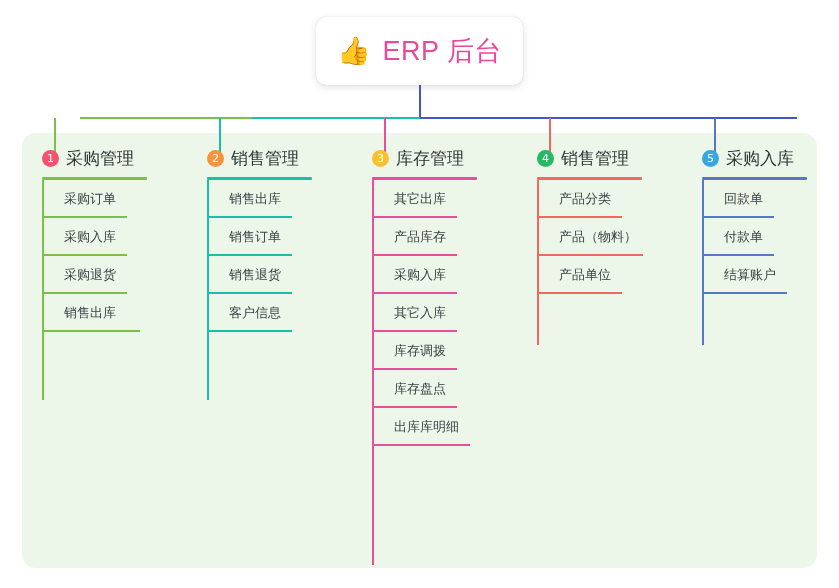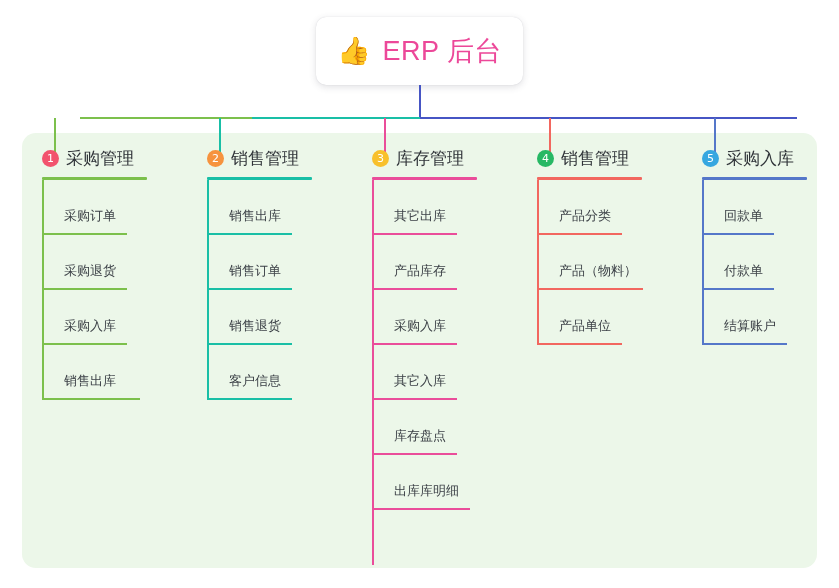--- a/index.html
+++ b/index.html
@@ -115,21 +115,21 @@
     margin-top: 0px;
   }
   .spine {
     position: absolute;
     left: 0px;
     top: 0;
     width: 2px;
   }
   .leaf {
     position: relative;
-    height: 55px;
+    height: 38px;
     box-sizing: border-box;
   }
   .leaf-label {
     position: absolute;
     left: 22px;
     bottom: 10px;
     font-size: 13px;
     color: #3c4147;
     white-space: nowrap;
   }
@@ -171,28 +171,28 @@
         <span class="col-title">采购管理</span>
       </div>
       <div class="col-rule" style="width: 105px; background: rgb(124, 192, 76);"></div>
       <div class="leaves">
         <div class="spine" style="background: rgb(124, 192, 76); height: 220px;"></div>
         <div class="leaf">
           <span class="leaf-label">采购订单</span>
           <div class="leaf-rule" style="width: 85px; background: rgb(124, 192, 76);"></div>
         </div>
         <div class="leaf">
+          <span class="leaf-label">采购入库</span>
+          <div class="leaf-rule" style="width: 85px; background: rgb(124, 192, 76);"></div>
+        </div>
+        <div class="leaf">
           <span class="leaf-label">采购退货</span>
           <div class="leaf-rule" style="width: 85px; background: rgb(124, 192, 76);"></div>
         </div>
         <div class="leaf">
-          <span class="leaf-label">采购入库</span>
-          <div class="leaf-rule" style="width: 85px; background: rgb(124, 192, 76);"></div>
-        </div>
-        <div class="leaf">
           <span class="leaf-label">销售出库</span>
           <div class="leaf-rule" style="width: 98px; background: rgb(124, 192, 76);"></div>
         </div>
       </div>
     </div>
     <div class="column" style="left: 207px;">
       <div class="col-header">
         <span class="badge" style="background: rgb(246, 147, 62);">2</span>
         <span class="col-title">销售管理</span>
       </div>
@@ -235,20 +235,24 @@
         </div>
         <div class="leaf">
           <span class="leaf-label">采购入库</span>
           <div class="leaf-rule" style="width: 85px; background: rgb(234, 77, 154);"></div>
         </div>
         <div class="leaf">
           <span class="leaf-label">其它入库</span>
           <div class="leaf-rule" style="width: 85px; background: rgb(234, 77, 154);"></div>
         </div>
         <div class="leaf">
+          <span class="leaf-label">库存调拨</span>
+          <div class="leaf-rule" style="width: 85px; background: rgb(234, 77, 154);"></div>
+        </div>
+        <div class="leaf">
           <span class="leaf-label">库存盘点</span>
           <div class="leaf-rule" style="width: 85px; background: rgb(234, 77, 154);"></div>
         </div>
         <div class="leaf">
           <span class="leaf-label">出库库明细</span>
           <div class="leaf-rule" style="width: 98px; background: rgb(234, 77, 154);"></div>
         </div>
       </div>
     </div>
     <div class="column" style="left: 537px;">

